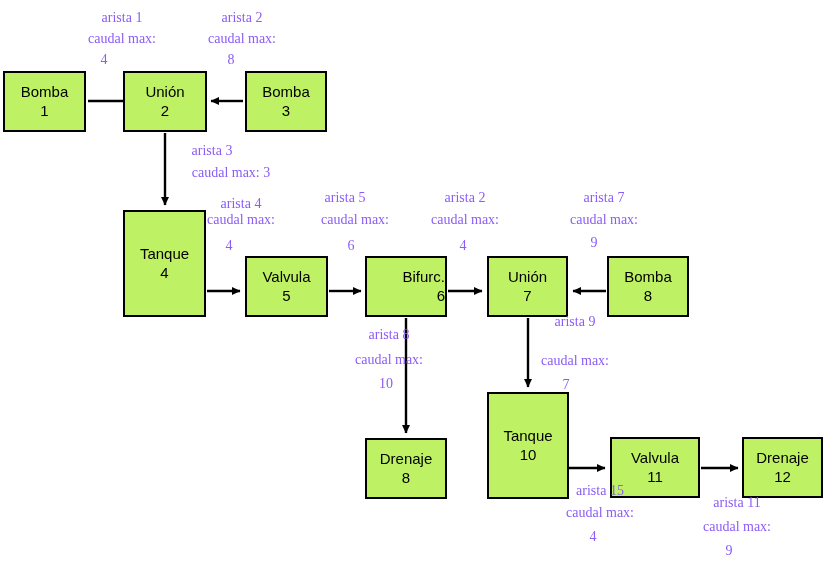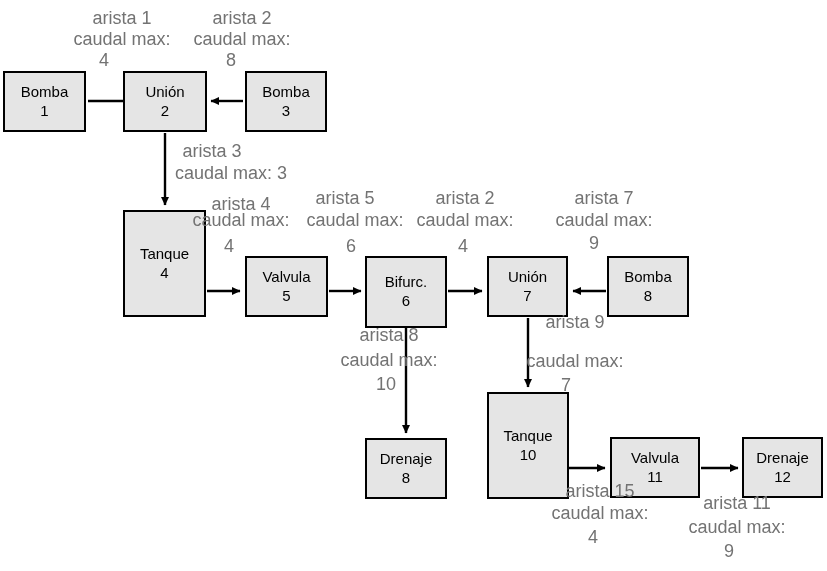--- a/index.html
+++ b/index.html
@@ -12,39 +12,40 @@
     width: 827px;
     height: 571px;
     background: #ffffff;
     font-family: "Liberation Sans", sans-serif;
     overflow: hidden;
   }
   .node {
     position: absolute;
     box-sizing: border-box;
     border: 2px solid #000000;
-    background: #e5e5e5;
+    background: #bef264;
     display: flex;
     flex-direction: column;
     align-items: center;
     justify-content: center;
     color: #000000;
     font-size: 15px;
     line-height: 1.25;
     z-index: 3;
   }
   .node .n-type { white-space: nowrap; }
   .node .n-id { white-space: nowrap; }
   .lbl {
     position: absolute;
-    color: #737373;
-    font-size: 18px;
+    color: #8b5cf6;
+    font-size: 14px;
     line-height: 16px;
     white-space: nowrap;
     z-index: 4;
+    font-family: Liberation Serif, serif;
   }
   .lbl.center { transform: translateX(-50%); }
   svg.edges {
     position: absolute;
     left: 0; top: 0;
     width: 827px;
     height: 571px;
     z-index: 2;
   }
 </style>
@@ -88,21 +89,21 @@
         <span class="n-id">3</span>
       </div>
       <div class="node" style="left: 123px; top: 210px; width: 83px; height: 107px;">
         <span class="n-type">Tanque</span>
         <span class="n-id">4</span>
       </div>
       <div class="node" style="left: 245px; top: 256px; width: 83px; height: 61px;">
         <span class="n-type">Valvula</span>
         <span class="n-id">5</span>
       </div>
-      <div class="node" style="left: 365px; top: 256px; width: 82px; height: 72px;">
+      <div class="node" style="left: 365px; top: 256px; width: 82px; height: 61px; align-items: flex-end;">
         <span class="n-type">Bifurc.</span>
         <span class="n-id">6</span>
       </div>
       <div class="node" style="left: 487px; top: 256px; width: 81px; height: 61px;">
         <span class="n-type">Unión</span>
         <span class="n-id">7</span>
       </div>
       <div class="node" style="left: 607px; top: 256px; width: 82px; height: 61px;">
         <span class="n-type">Bomba</span>
         <span class="n-id">8</span>

